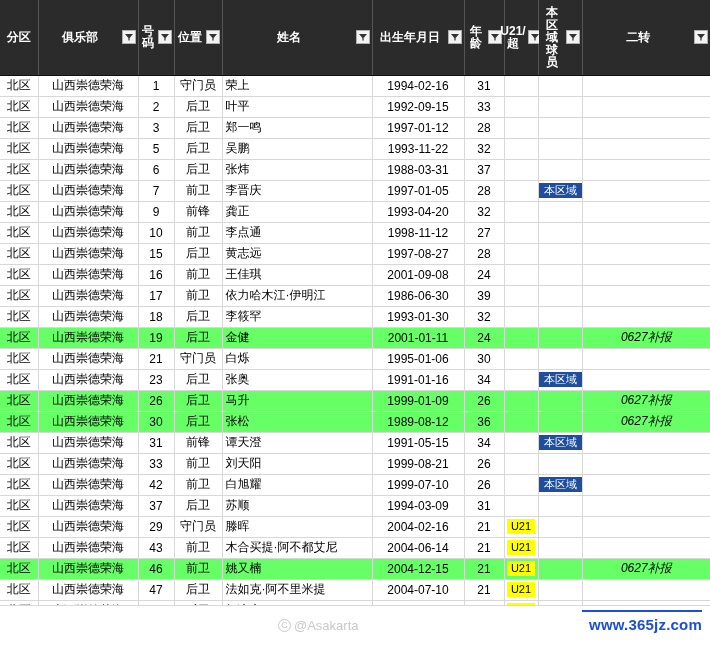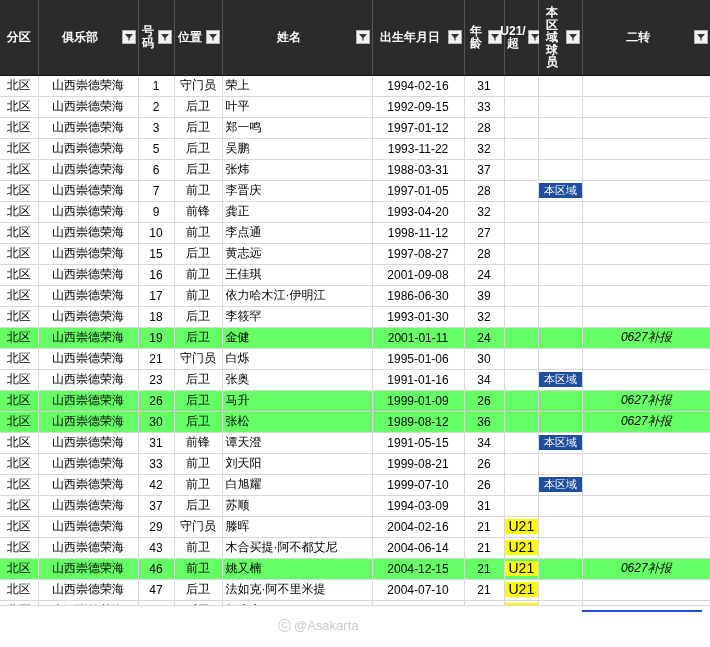--- a/index.html
+++ b/index.html
@@ -70,21 +70,21 @@
     vertical-align: middle;
     white-space: nowrap;
     overflow: hidden;
   }
   tbody td:last-child { border-right: none; font-style: italic; }
   tr.hl td { background: #66ff66; }
   .badge-u21 {
     display: inline-block;
     background: #ffff00;
     color: #000;
-    font-size: 14px;
+    font-size: 11px;
     line-height: 15px;
     padding: 0 4px;
     min-width: 26px;
   }
   .badge-zone {
     display: inline-block;
     background: #1f4e9c;
     color: #ffffff;
     font-size: 11px;
     line-height: 15px;
@@ -593,14 +593,15 @@
         </tr>
       </tbody>
   </table>
 
   <div class="footer">
     <div class="watermark">
       <span class="wm-circle">C</span>
       <span>@Asakarta</span>
     </div>
     <div class="u-line"></div>
+    <div class="site">www.365jz.com</div>
   </div>
 </div>
 
 </body></html>

